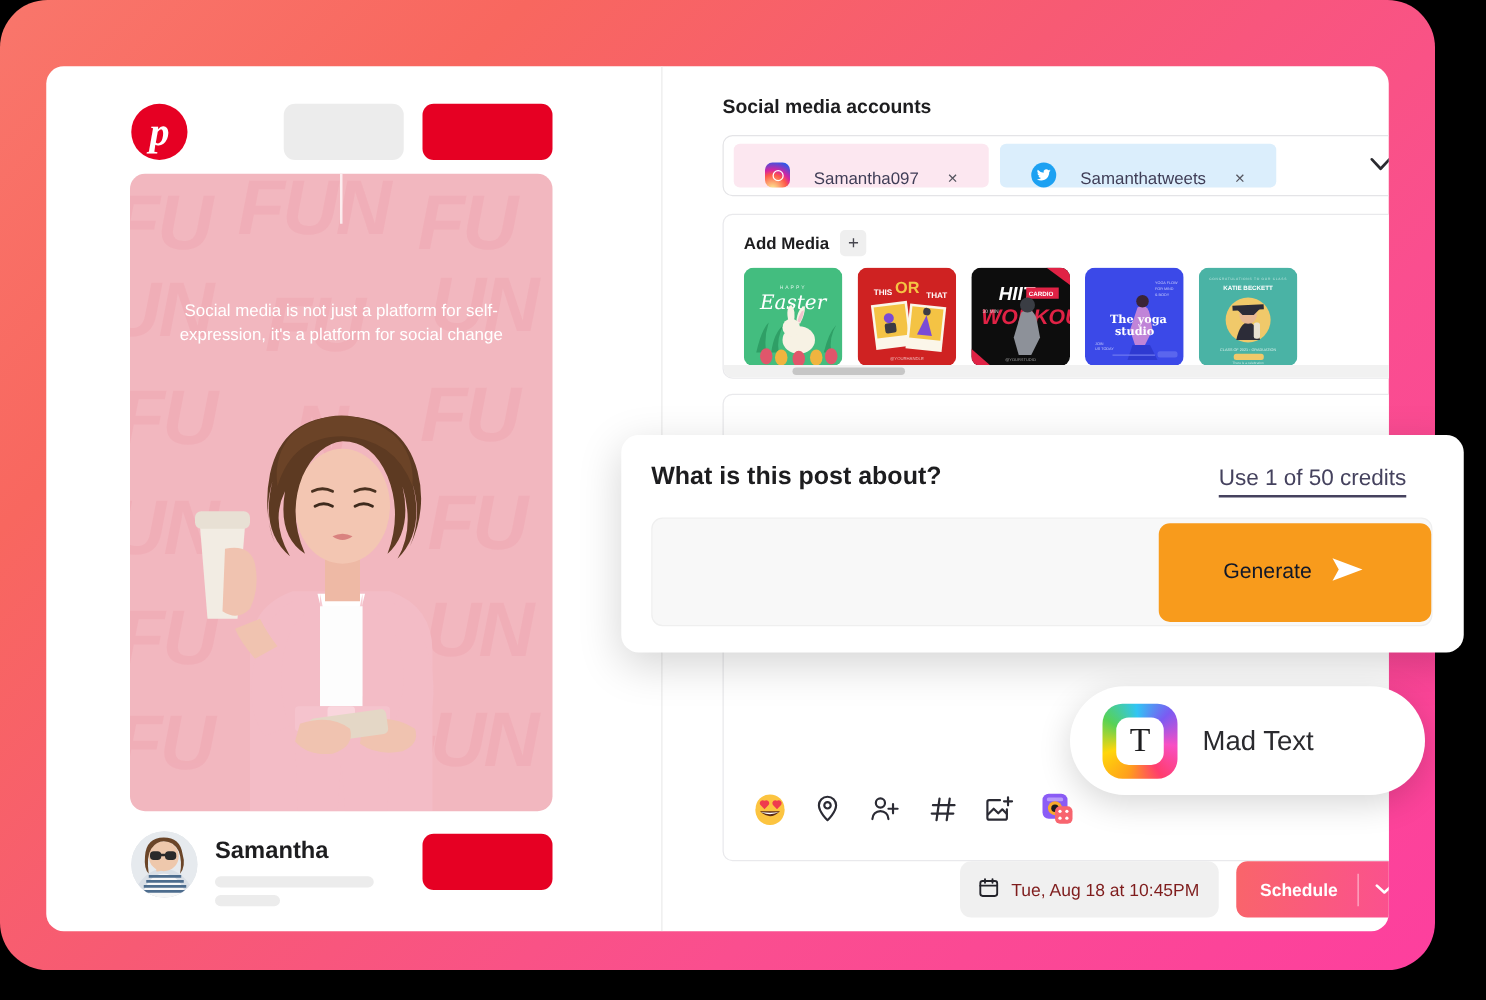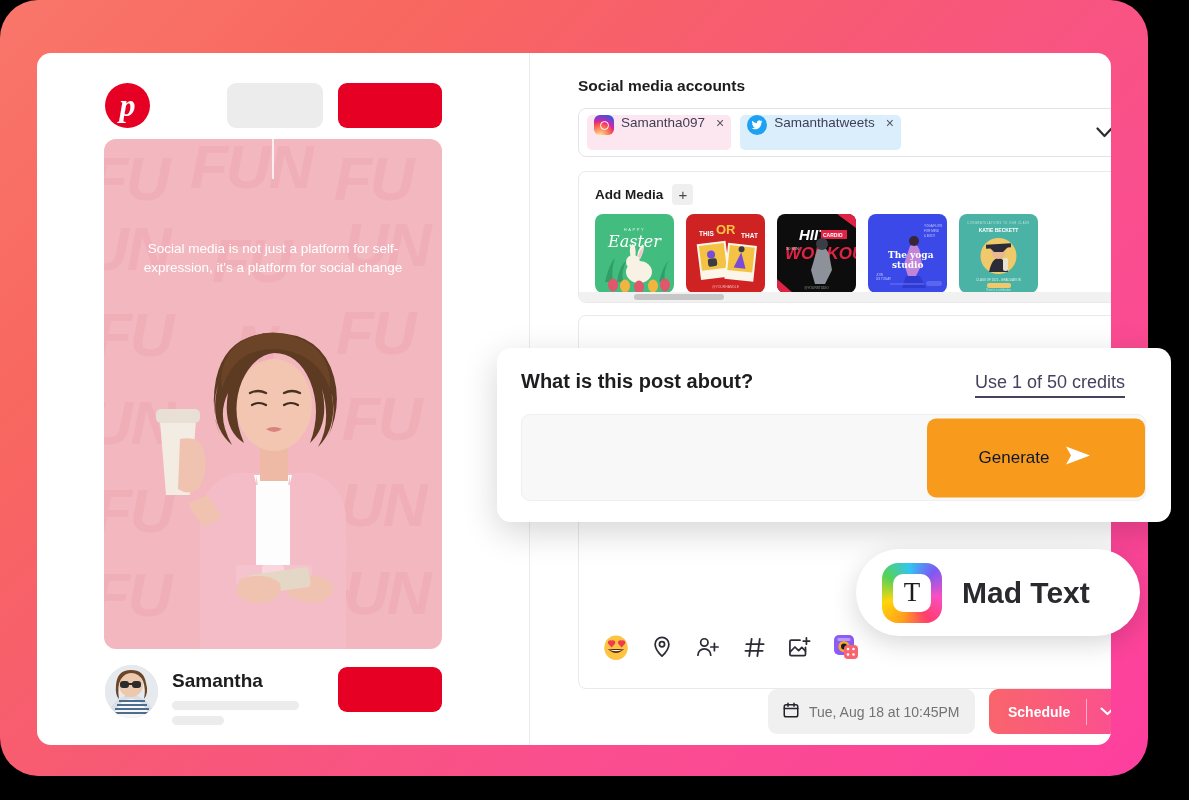--- a/index.html
+++ b/index.html
@@ -123,22 +123,22 @@
   }
 
   
   .accounts {
     position: absolute; left: 48px; top: 55px;
     width: 550px; height: 49px;
     border: 1px solid #e4e4e7; border-radius: 8px;
     display: flex; align-items: center; padding: 0 8px;
   }
   .chip {
-    display: flex; align-items: flex-start; gap: 7px;
-    height: 35px; padding: 0 7px; border-radius: 5px;
+    display: flex; align-items: flex-end; gap: 19px;
+    height: 35px; padding: 0 25px; border-radius: 5px;
     font-size: 13.5px; color: #3f3d56;
   }
   .chip.ig { background: #fce7f0; }
   .chip.tw { background: #dbeefc; margin-left: 9px; }
   .chip .x { font-size: 14px; color: #55555f; margin-left: 4px; cursor: pointer; }
   .ig-ico {
     width: 20px; height: 20px; border-radius: 6px;
     background: radial-gradient(circle at 30% 107%, #fdf497 0%, #fd5949 45%, #d6249f 60%, #285aeb 90%);
     display: flex; align-items: center; justify-content: center;
   }
@@ -188,21 +188,21 @@
     position: absolute; left: 24px; bottom: 28px;
     display: flex; align-items: center; gap: 20px;
   }
   .tb-ico { width: 26px; height: 26px; display: flex; align-items: center; justify-content: center; }
 
   
   .datepill {
     position: absolute; left: 238px; top: 636px;
     width: 207px; height: 45px; border-radius: 9px; background: #f0f0f0;
     display: flex; align-items: center; gap: 9px; padding-left: 14px;
-    font-size: 14px; color: #737373;
+    font-size: 14px; color: #7f1d1d;
   }
   .sched {
     position: absolute; left: 459px; top: 636px;
     width: 138px; height: 45px; border-radius: 9px;
     background: linear-gradient(100deg, #f9656a 0%, #fb4e93 100%);
     display: flex; align-items: center;
   }
   .sched .txt { color: #fff; font-size: 14px; font-weight: bold; padding-left: 19px; }
   .sched .divd { width: 1px; height: 26px; background: rgba(255,255,255,.55); margin-left: 16px; }
   .sched .cv { flex: 1; display: flex; align-items: center; justify-content: center; }
@@ -245,21 +245,21 @@
   .mt-icon {
     width: 60px; height: 60px; border-radius: 16px; position: relative;
     background: conic-gradient(from 200deg, #ff9f1c, #ffd60a, #57d255, #31c5f4, #7b5bf2, #f84fc4, #ff3d6e, #ff9f1c);
     display: flex; align-items: center; justify-content: center;
   }
   .mt-icon .inner {
     width: 38px; height: 38px; border-radius: 10px; background: #fff;
     display: flex; align-items: center; justify-content: center;
     font-family: "Liberation Serif", serif; font-size: 27px; color: #1d1d1f;
   }
-  .mt-label { font-size: 30px; font-weight: bold; color: #2a2a2e; }
+  .mt-label { font-size: 22px; font-weight: normal; color: #2a2a2e; }
 </style>
 </head>
 <body>
 
 <div id="frame"></div>
 
 <div id="window">
   <div id="split"></div>
 
   <div id="preview">

